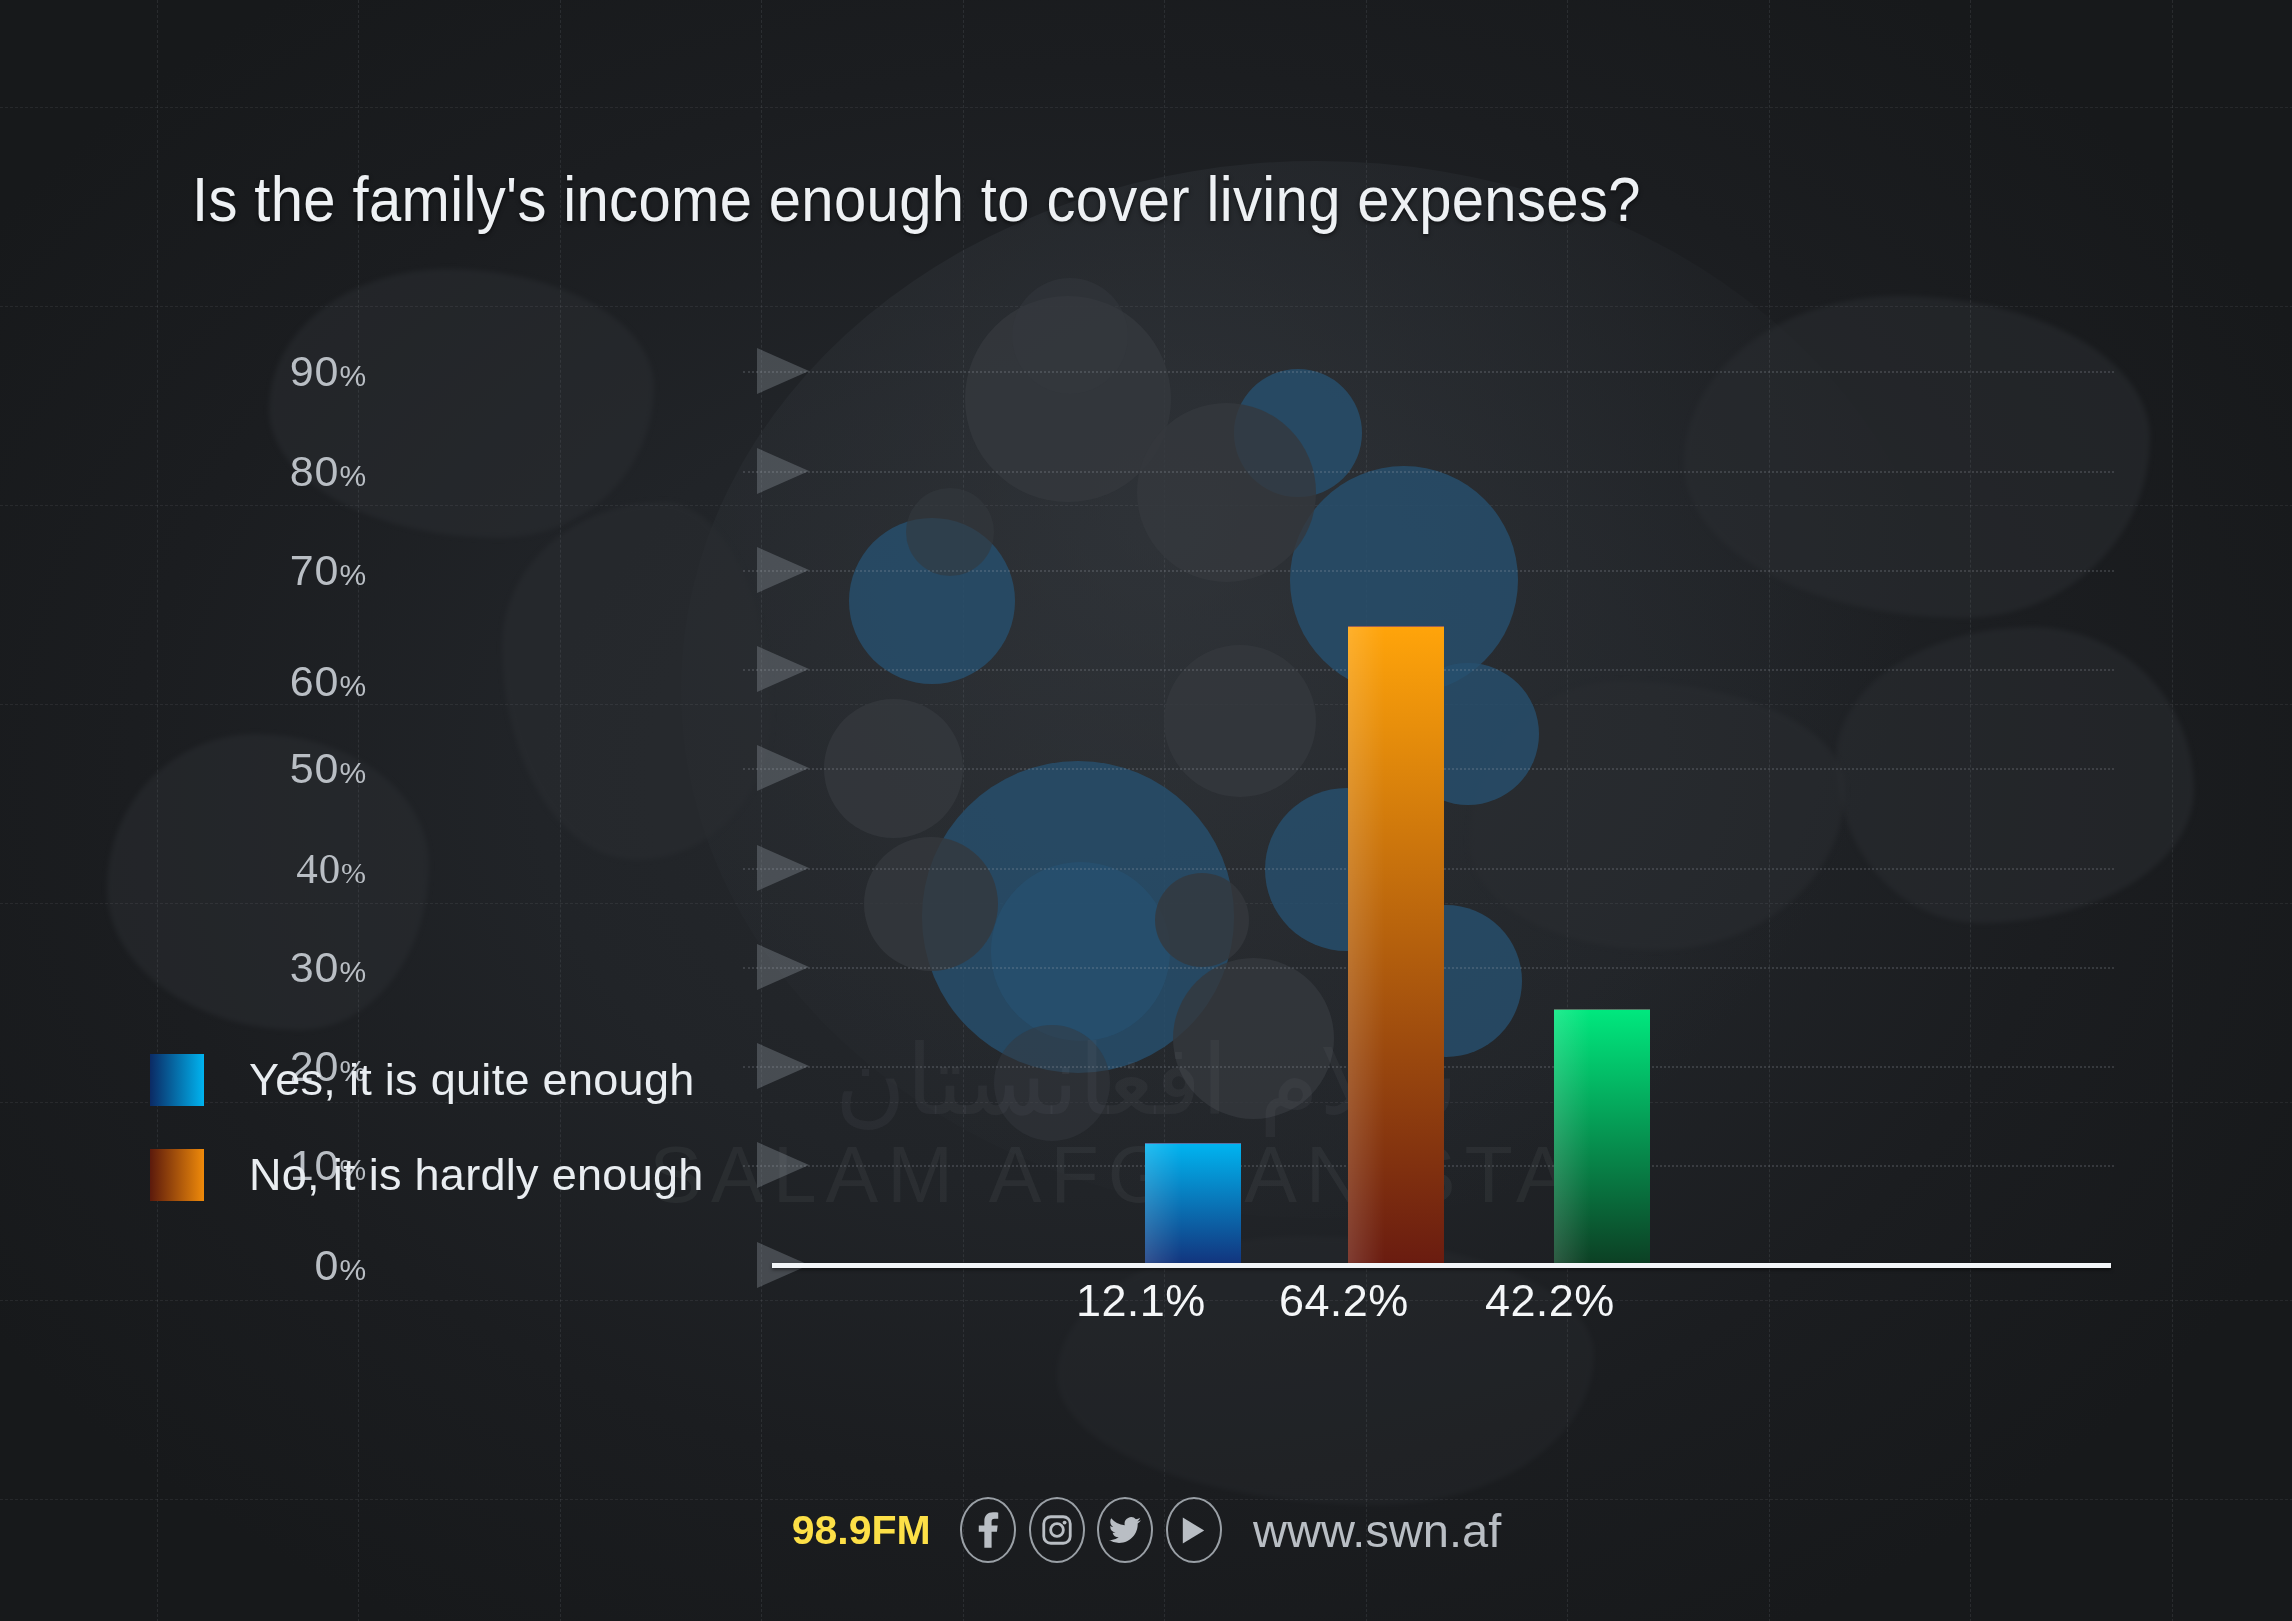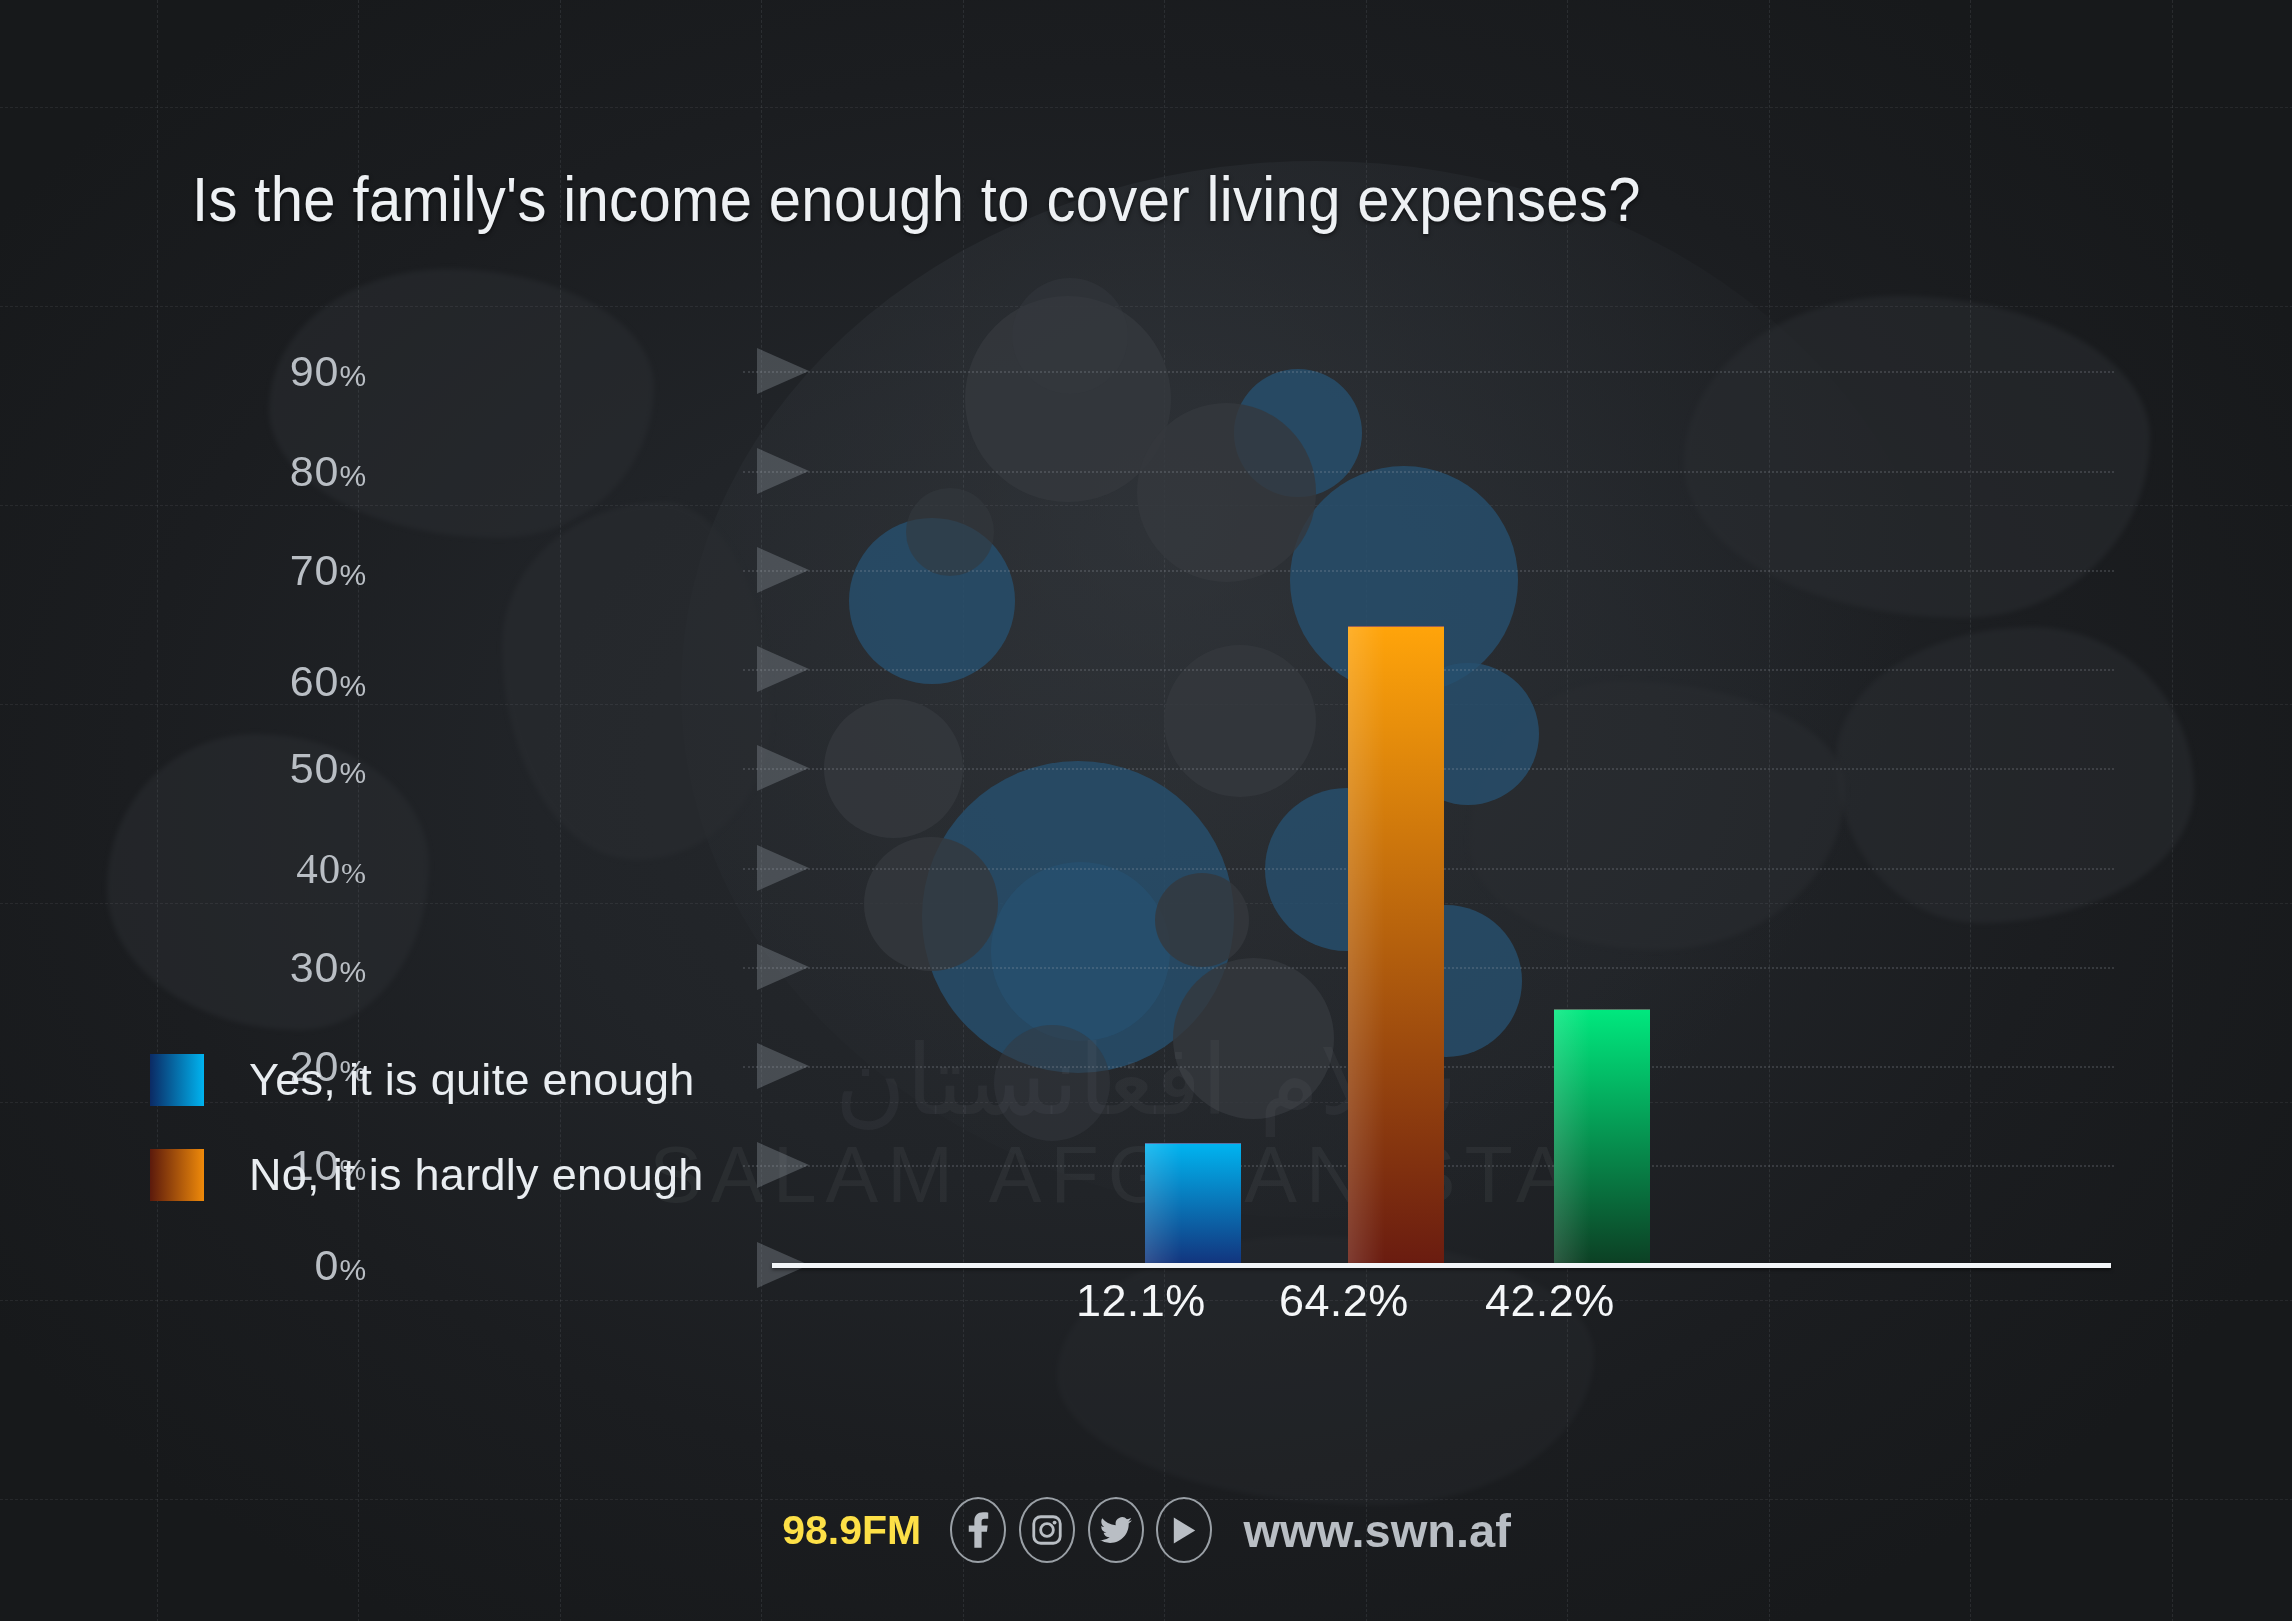--- a/index.html
+++ b/index.html
@@ -93,21 +93,21 @@
   
   #footer { position:absolute; left:0; right:0; top:1497px;
             display:flex; align-items:center; justify-content:center; gap:0; }
   #fm-label { font-family:"Liberation Sans Narrow","Liberation Sans", sans-serif;
               font-size:41px; font-weight:700; color:#b5ae12; letter-spacing:0px;
               margin-right:23px; }
   .soc { width:56px; height:66px; border-radius:50%; border:2.7px solid #9aa0a6;
          display:flex; align-items:center; justify-content:center; margin:0 6.3px; flex:none; }
   .soc svg { display:block; }
   #site-url { font-family:"Liberation Sans Narrow","Liberation Sans", sans-serif;
-              font-size:47px; font-weight:700; color:#b9bec4; letter-spacing:0px;
+              font-size:47px; font-weight:400; color:#b9bec4; letter-spacing:0px;
               margin-left:25px; }
 </style>
 </head>
 <body>
 
 <div id="bg-layer">
   <div class="globe-shade"></div>
 
   <div class="map-blob" style="left:269px;top:269px;width:385px;height:269px;"></div>
   <div class="map-blob" style="left:502px;top:502px;width:269px;height:358px;border-radius:60% 40% 50% 50%/40% 60% 40% 60%;"></div>

